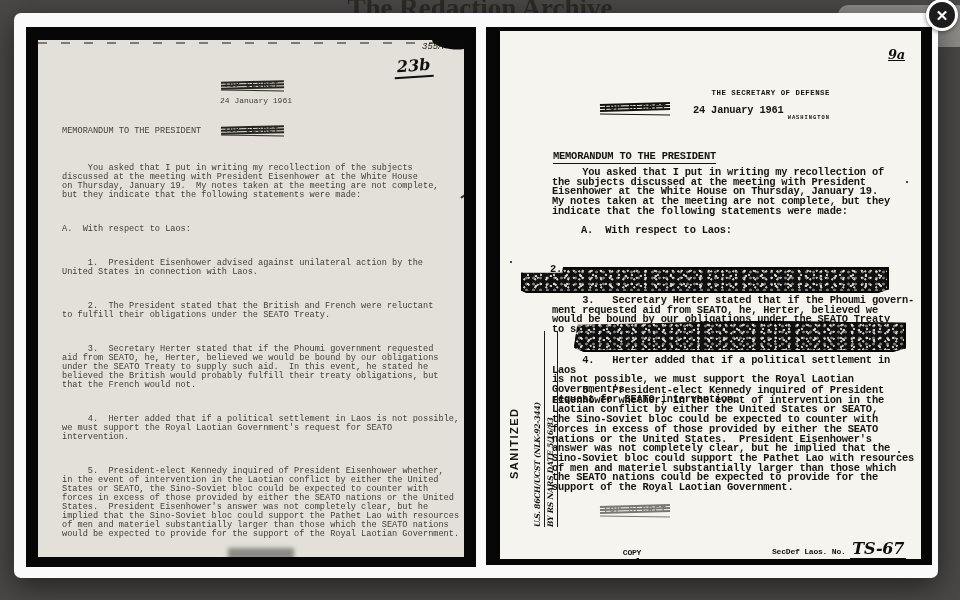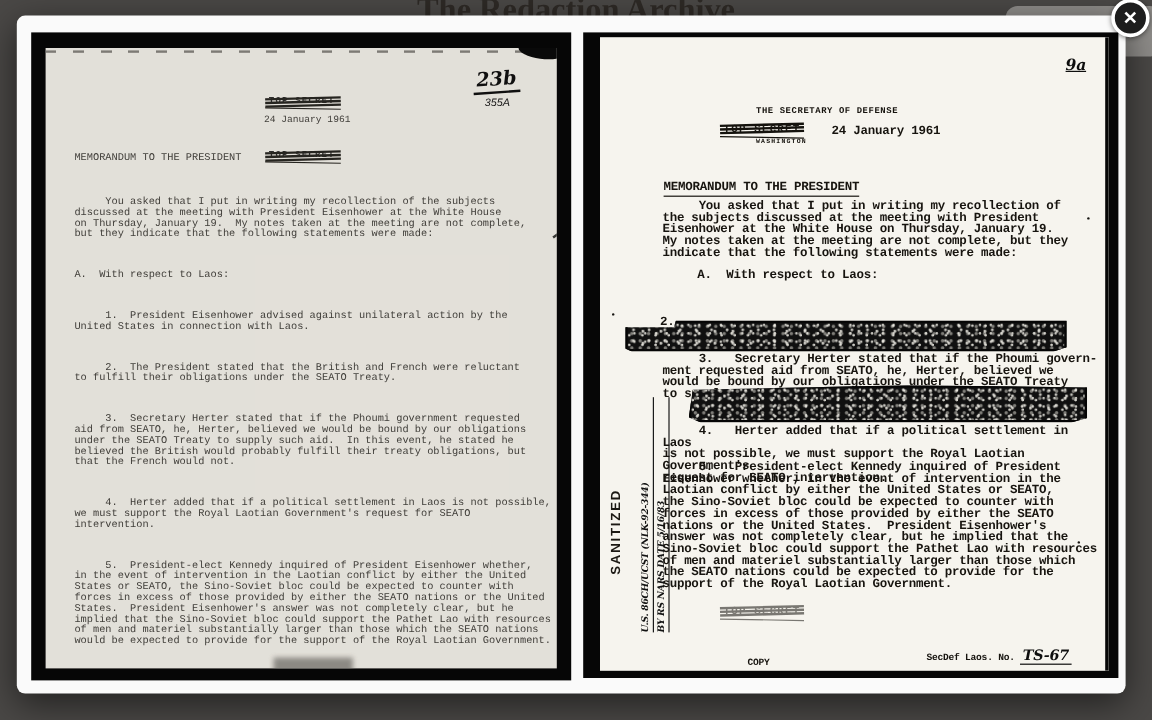--- a/index.html
+++ b/index.html
@@ -49,22 +49,22 @@
   .tw { font-family:"Liberation Mono","DejaVu Sans Mono",monospace; white-space:pre-wrap; }
   .faded { color:#45433e; filter:blur(0.32px); opacity:0.95; }
   .crisp { color:#17140f; font-weight:bold; letter-spacing:-0.2px; }
 
   
   .lp-col { position:absolute; left:24px; top:106px; width:400px;
             font-size:8.6px; line-height:9px; }
   .lp-col p { margin:0 0 7px 0; }
   .lp-heading { position:absolute; left:24px; top:86px; font-size:8.6px; }
   .lp-date { position:absolute; left:182px; top:56px; font-size:8px; }
-  .lp-code { position:absolute; left:366px; top:2px; font-family:Liberation Sans, sans-serif;
-             font-style:italic; font-size:9px; color:#1a1a1a;margin-top:38px; }
+  .lp-code { position:absolute; left:384px; top:2px; font-family:Liberation Mono, monospace;
+             font-style:italic; font-size:9px; color:#1a1a1a; }
   .lp-mark { position:absolute; left:356px; top:16px; font-family:"DejaVu Serif",serif;
              font-style:italic; font-weight:bold; font-size:16px; color:#111;
              border-bottom:2px solid #111; padding:0 3px 1px 3px; transform:rotate(-4deg); }
   .lp-stamp { position:absolute; left:166px; top:5px; filter:blur(0.45px); opacity:0.9; }
   .lp-stamp .row { display:block; font-size:7.5px; font-weight:bold; color:#1c1c1c;
                    letter-spacing:1px; margin-bottom:1px; }
   .lp-tick { position:absolute; left:422px; top:154px; width:10px; height:2px;
              background:#3a3a36; transform:rotate(-35deg); }
   .lp-edge { position:absolute; left:0; top:2px; width:100%; height:2px;
              background:repeating-linear-gradient(90deg,#2c2a26 0 9px,transparent 9px 23px);
@@ -72,21 +72,21 @@
   .lp-blob { position:absolute; right:-6px; top:-4px; width:38px; height:13px;
              background:#0a0a0a; border-radius:50%; transform:rotate(8deg); }
   .lp-declass-typed { position:absolute; left:26px; top:498px; font-size:7px;
                       line-height:10px; color:#2e2c28; font-weight:bold; }
   .lp-smudge { position:absolute; left:190px; top:508px; width:66px; height:13px;
                background:#6e6c66; filter:blur(2px); opacity:0.7; }
   .lp-stamp2 { position:absolute; left:294px; top:482px; width:150px; color:#161410;
                font-family:"Liberation Serif",serif; }
 
   
-  .rp-letterhead { position:absolute; left:130px; top:42px; width:200px; text-align:left;
+  .rp-letterhead { position:absolute; left:130px; top:42px; width:200px; text-align:right;
                    font-size:7.4px; font-weight:bold; color:#16130e; letter-spacing:0.5px; }
   .rp-letterhead .sub { font-size:5.4px; letter-spacing:1px; margin-top:2px; }
   .rp-corner { position:absolute; left:388px; top:16px; font-family:"DejaVu Serif",serif;
                font-style:italic; font-size:13px; color:#111;text-decoration:underline; }
   .rp-class { position:absolute; left:83px; top:72px; font-size:9px; }
   .rp-date { position:absolute; left:193px; top:73px; font-size:10.4px; }
   .rp-heading { position:absolute; left:53px; top:119px; font-size:10.4px;
                 border-bottom:1.4px solid #17140f; padding-bottom:1px; }
   .rp-block { position:absolute; left:52px; width:366px; font-size:10.4px; line-height:9.7px; }
   .rp-a { left:81px; }
@@ -106,21 +106,21 @@
            clip-path:polygon(0 22%,11% 22%,11.5% 0,100% 0,100% 86%,97% 100%,1.5% 100%,0 90%); }
   .bar-2 { left:74px; top:290px; width:332px; height:31px;
            clip-path:polygon(1% 12%,55% 0,100% 6%,100% 88%,96% 100%,3% 100%,0 86%); }
   .rp-class-bottom { position:absolute; left:83px; top:474px; font-size:9px;
                      opacity:0.55; filter:blur(0.4px); }
   .rp-footer { position:absolute; left:86px; top:508px; width:330px; font-size:8px;
                color:#17140f; font-weight:bold;
                font-family:"Liberation Mono","DejaVu Sans Mono",monospace; }
   .hand { font-family:"DejaVu Serif",serif; font-style:italic; font-weight:bold; color:#0e0e0e; }
   .rp-secdef { position:absolute; left:272px; top:508px; white-space:nowrap; }
-  .rp-secdef .hand { font-size:12px; border-bottom:1.4px solid #0e0e0e; padding:0 2px;margin-top:23px; }
+  .rp-secdef .hand { font-size:16px; border-bottom:1.4px solid #0e0e0e; padding:0 2px;margin-top:23px; }
   .rp-margin-stamp { position:absolute; left:8px; top:448px; transform:rotate(-90deg);
                      transform-origin:top left; font-size:11px; font-weight:bold;
                      letter-spacing:1.5px; color:#1b1813; white-space:nowrap;
                      font-family:"Liberation Sans",sans-serif; }
   .rp-margin-note { position:absolute; left:32px; top:496px; transform:rotate(-90deg);
                     transform-origin:top left; width:196px; font-size:7.6px; line-height:11px;
                     color:#121212; white-space:nowrap; }
   .rp-margin-note span { display:block; border-bottom:1px solid #1a1a1a; padding-bottom:1px; }
   .rp-edge-strip { position:absolute; right:0; top:0; width:3px; height:100%; background:#060606; }
 

